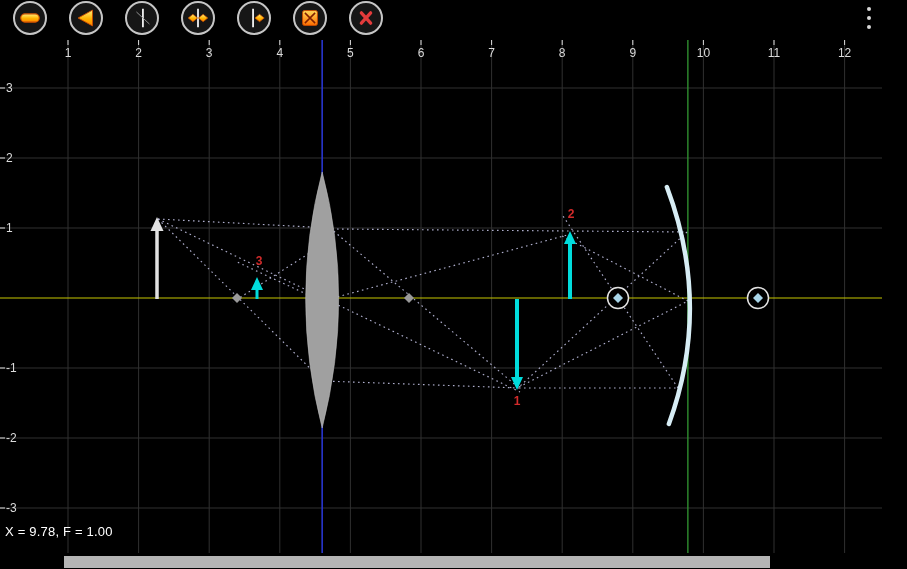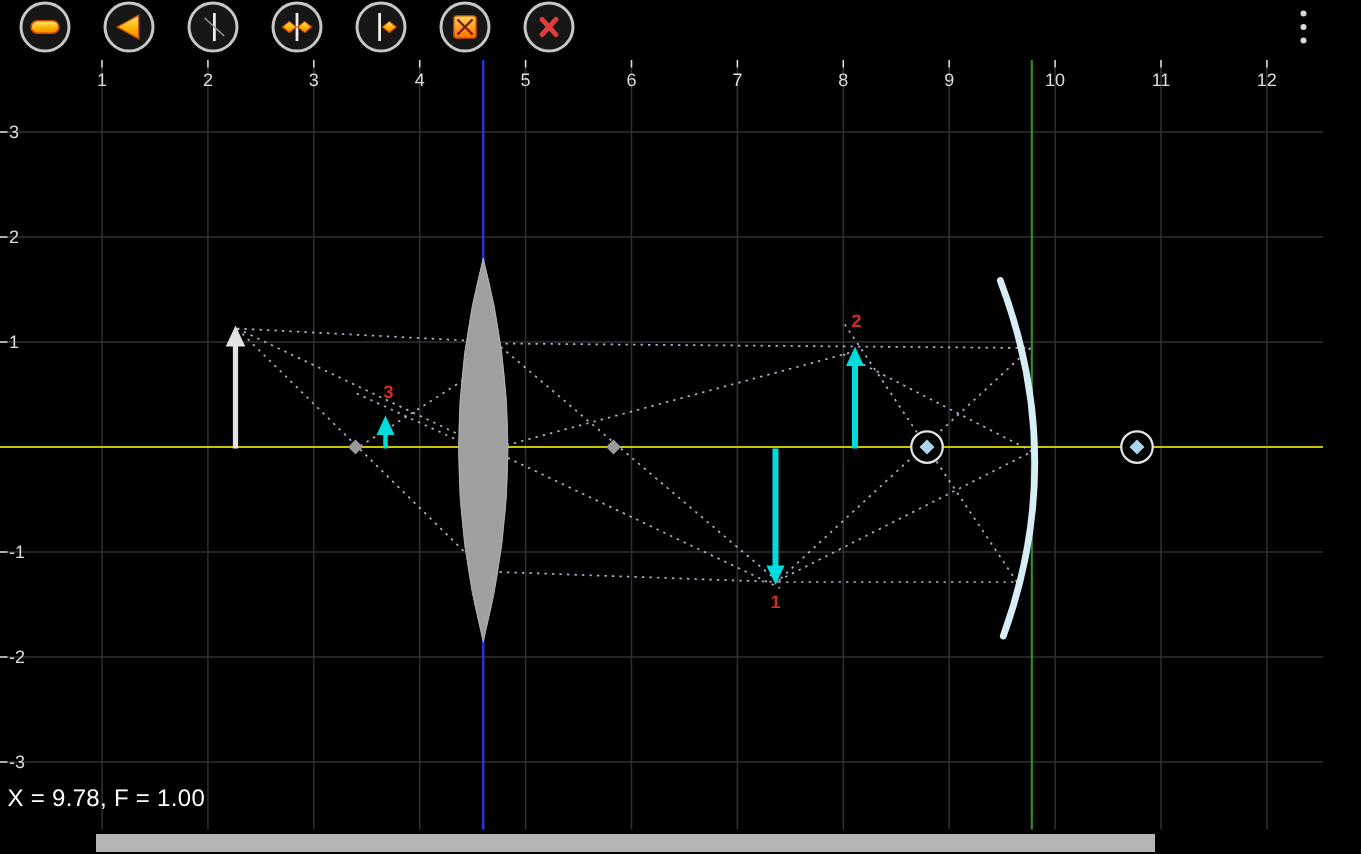--- a/index.html
+++ b/index.html
@@ -8,21 +8,21 @@
        font-family:"Liberation Sans",sans-serif}
   #scene{position:absolute;left:0;top:0}
   #scene text{font-family:"Liberation Sans",sans-serif}
   .toolbar{position:absolute;left:13px;top:1px;display:flex;gap:22px;z-index:5}
   .tool{width:34px;height:34px;border-radius:50%;background:#161616;border:2px solid #c6c6c6;
         display:flex;align-items:center;justify-content:center;padding:0;cursor:pointer}
   .tool svg{width:26px;height:26px;display:block}
   .menu-btn{position:absolute;right:33px;top:4px;display:flex;flex-direction:column;gap:5px;
             padding:3px;cursor:pointer;z-index:5}
   .menu-btn .dot{width:4px;height:4px;border-radius:50%;background:#d9d9d9}
-  .status{position:absolute;left:5px;top:524px;color:#fff;font-size:16px;letter-spacing:.2px;z-index:4}
+  .status{position:absolute;left:5px;top:524px;color:#fff;font-size:13px;letter-spacing:.2px;z-index:4}
   .hscroll{position:absolute;left:64px;top:556px;width:706px;height:12px;background:#b5b5b5;z-index:4}
   .defs-svg{position:absolute;width:0;height:0}
 </style>
 </head>
 <body>
 
 <div id="app">
 
   <svg class="defs-svg">
     <defs>

